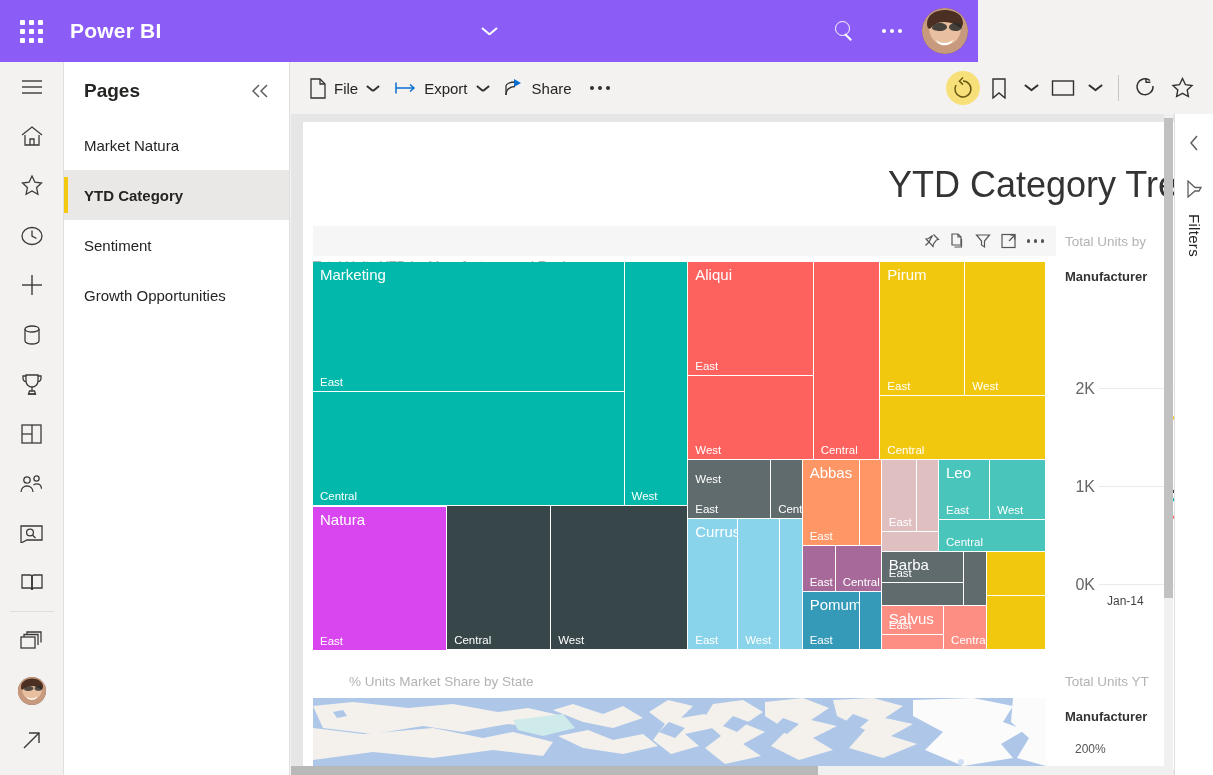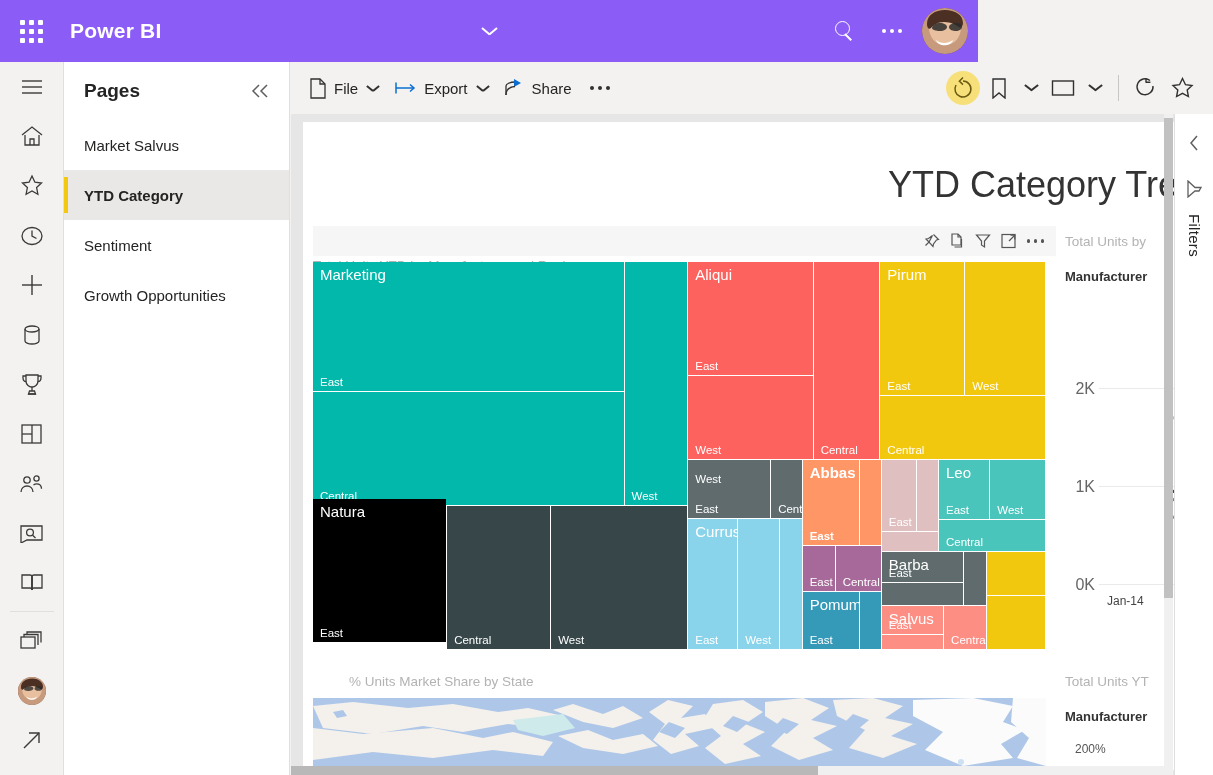--- a/index.html
+++ b/index.html
@@ -389,21 +389,21 @@
   <div class="pages-head">
     <div class="pages-title">Pages</div>
     <div class="collapse-btn">
       <svg width="22" height="16" viewBox="0 0 22 16" fill="none" stroke="#605e5c" stroke-width="1.5">
         <path d="M10 2L4 8l6 6"></path>
           <path d="M18 2l-6 6 6 6"></path>
       </svg>
     </div>
   </div>
   <div class="page-item">
-    <span>Market Salvus</span>
+    <span>Market Natura</span>
   </div>
   <div class="page-item selected">
     <span>YTD Category</span>
   </div>
   <div class="page-item">
     <span>Sentiment</span>
   </div>
   <div class="page-item">
     <span>Growth Opportunities</span>
   </div>
@@ -522,21 +522,21 @@
         <div class="tile" style="left: 0px; top: 0px; width: 310.525px; height: 128.98px; background: rgb(1, 184, 170);">
           <span class="mfg">Marketing</span>
           <span class="rgn">East</span>
         </div>
         <div class="tile" style="left: 0px; top: 129.98px; width: 310.525px; height: 113.46px; background: rgb(1, 184, 170);">
           <span class="rgn">Central</span>
         </div>
         <div class="tile" style="left: 311.525px; top: 0px; width: 62.771px; height: 243.44px; background: rgb(1, 184, 170);">
           <span class="rgn">West</span>
         </div>
-        <div class="tile" style="left: 0px; top: 237px; width: 133.139px; height: 142.56px; background: #000000;">
+        <div class="tile" style="left: 0px; top: 245px; width: 133.139px; height: 142.56px; background: #d946ef;">
           <span class="mfg">Natura</span>
           <span class="rgn">East</span>
         </div>
         <div class="tile" style="left: 134.139px; top: 244.44px; width: 103.086px; height: 142.56px; background: rgb(55, 70, 73);">
           <span class="rgn">Central</span>
         </div>
         <div class="tile" style="left: 238.225px; top: 244.44px; width: 136.071px; height: 142.56px; background: rgb(55, 70, 73);">
           <span class="rgn">West</span>
         </div>
         <div class="tile" style="left: 375.296px; top: 0px; width: 124.343px; height: 113.46px; background: rgb(253, 98, 94);">
@@ -570,21 +570,21 @@
           <span class="rgn">Central</span>
         </div>
         <div class="tile" style="left: 375.296px; top: 256.856px; width: 48.844px; height: 130.144px; background: rgb(138, 212, 235);">
           <span class="mfg">Currus</span>
           <span class="rgn">East</span>
         </div>
         <div class="tile" style="left: 425.14px; top: 256.856px; width: 40.781px; height: 130.144px; background: rgb(138, 212, 235);">
           <span class="rgn">West</span>
         </div>
         <div class="tile" style="left: 466.921px; top: 256.856px; width: 21.723px; height: 130.144px; background: rgb(138, 212, 235);"></div>
-        <div class="tile" style="left: 489.644px; top: 197.88px; width: 56.174px; height: 85.136px; background: rgb(254, 150, 102); font-weight: bold;">
+        <div class="tile" style="left: 489.644px; top: 197.88px; width: 56.174px; height: 85.136px; background: rgb(254, 150, 102);">
           <span class="mfg">Abbas</span>
           <span class="rgn">East</span>
         </div>
         <div class="tile" style="left: 546.818px; top: 197.88px; width: 20.99px; height: 85.136px; background: rgb(254, 150, 102);"></div>
         <div class="tile" style="left: 489.644px; top: 284.016px; width: 31.985px; height: 44.784px; background: rgb(166, 105, 153);">
           <span class="rgn">East</span>
         </div>
         <div class="tile" style="left: 522.629px; top: 284.016px; width: 45.179px; height: 44.784px; background: rgb(166, 105, 153);">
           <span class="rgn">Central</span>
         </div>

